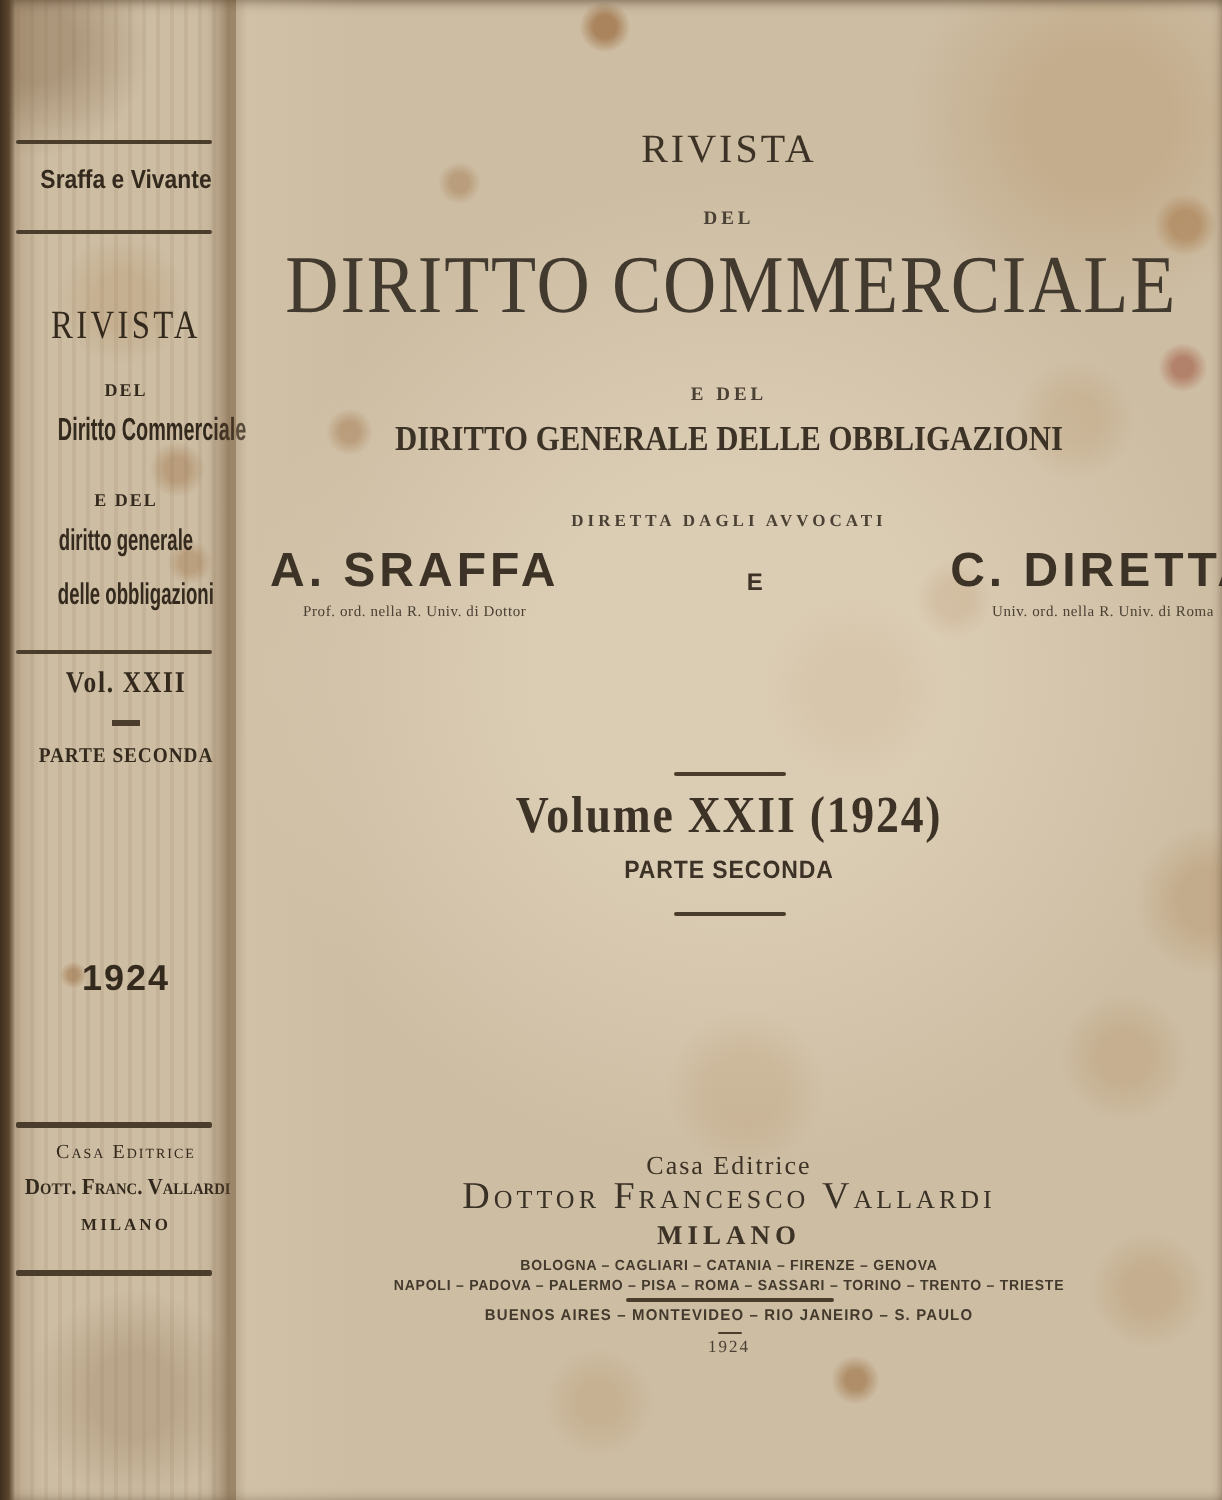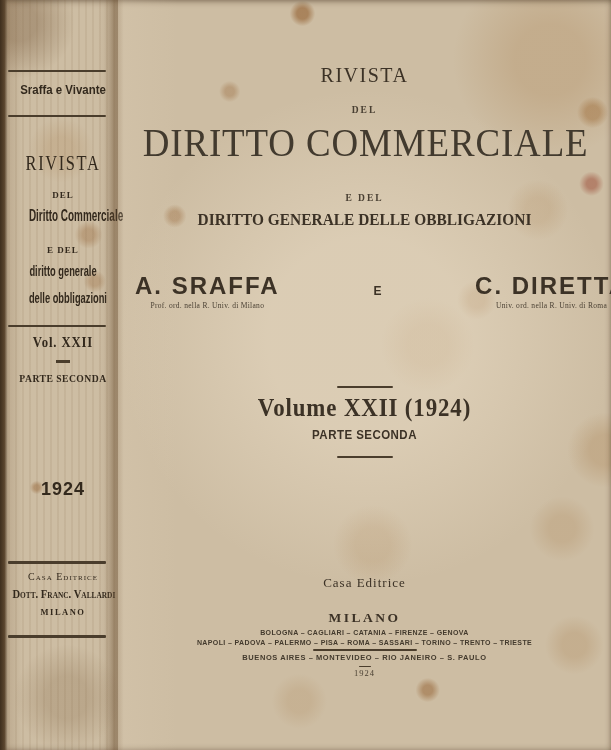--- a/index.html
+++ b/index.html
@@ -126,39 +126,41 @@
 
   <div class="hinge"></div>
 
   <div class="cover">
     <div class="txt c-rivista">RIVISTA</div>
     <div class="txt c-del" style="top:105px">DEL</div>
     <div class="txt c-title">DIRITTO COMMERCIALE</div>
     <div class="txt c-del" style="top:193px">E DEL</div>
     <div class="txt c-sub">DIRITTO GENERALE DELLE OBBLIGAZIONI</div>
 
+    <div class="txt c-byline">DIRETTA DAGLI AVVOCATI</div>
 
     <div class="authors-row">
       <div class="author">
         <span class="name">A. SRAFFA</span>
-        <span class="aff">Prof. ord. nella R. Univ. di Milano</span>
+        <span class="aff">Prof. ord. nella R. Univ. di Dottor</span>
       </div>
       <span class="amp">E</span>
       <div class="author">
         <span class="name">C. DIRETTA</span>
         <span class="aff">Univ. ord. nella R. Univ. di Roma</span>
       </div>
     </div>
 
     <div class="rule c-rule" style="top:386px"></div>
     <div class="txt c-volume">Volume XXII (1924)</div>
     <div class="txt c-parte">PARTE SECONDA</div>
     <div class="rule c-rule" style="top:456px"></div>
 
     <div class="txt c-casa">Casa Editrice</div>
+    <div class="txt c-vallardi">Dottor Francesco Vallardi</div>
     <div class="txt c-milano">MILANO</div>
 
     <div class="txt c-cities c-c1">BOLOGNA – CAGLIARI – CATANIA – FIRENZE – GENOVA</div>
     <div class="txt c-cities c-c2">NAPOLI – PADOVA – PALERMO – PISA – ROMA – SASSARI – TORINO – TRENTO – TRIESTE</div>
     <div class="rule c-rule c-rule-cities"></div>
     <div class="txt c-cities c-c3">BUENOS AIRES – MONTEVIDEO – RIO JANEIRO – S. PAULO</div>
     <div class="rule c-rule c-dash-year"></div>
     <div class="txt c-year">1924</div>
   </div>
 

